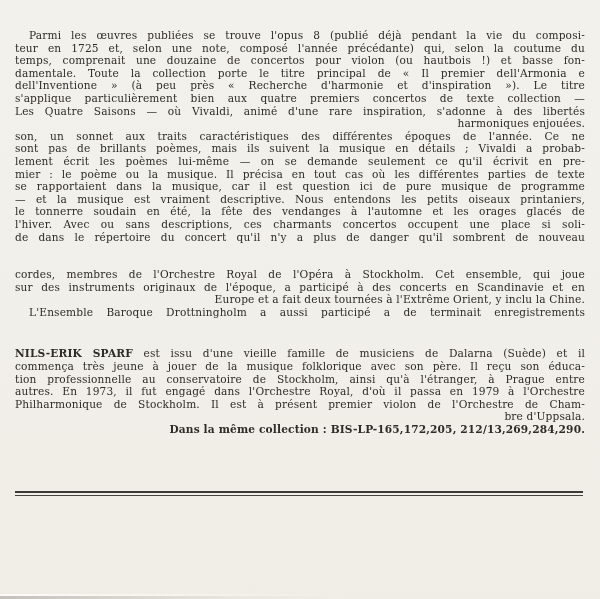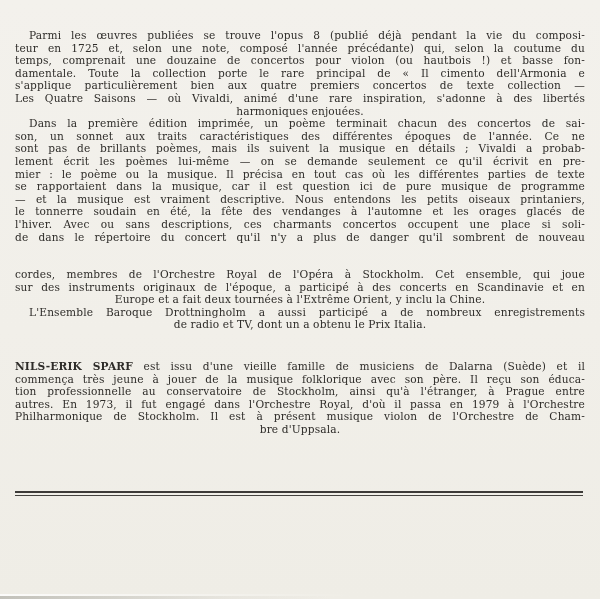--- a/index.html
+++ b/index.html
@@ -33,21 +33,21 @@
   }
   .para.gap-md { margin-top: 25px; }
   .para.gap-lg { margin-top: 29px; }
   .ln {
     font-size: 10.6px;
     line-height: 12.6px;
     height: 12.6px;
     letter-spacing: 0.15px;
     white-space: normal;
     overflow: visible;
-    text-align: center;
+    text-align: right;
   }
   .ln.j {
     text-align: justify;
     text-align-last: justify;
   }
   .ln.ind {
     text-indent: 14px;
   }
   .b {
     font-weight: bold;
@@ -81,54 +81,54 @@
 </head>
 <body>
 
 <div class="page">
   <div class="text-block">
 
     <div class="para">
       <div class="ln j ind">Parmi les œuvres publiées se trouve l'opus 8 (publié déjà pendant la vie du composi-</div>
       <div class="ln j">teur en 1725 et, selon une note, composé l'année précédante) qui, selon la coutume du</div>
       <div class="ln j">temps, comprenait une douzaine de concertos pour violon (ou hautbois !) et basse fon-</div>
-      <div class="ln j">damentale. Toute la collection porte le rare principal de « Il cimento dell'Armonia e</div>
+      <div class="ln j">damentale. Toute la collection porte le titre principal de « Il premier dell'Armonia e</div>
+      <div class="ln j">dell'Inventione » (à peu près « Recherche d'harmonie et d'inspiration »). Le titre</div>
       <div class="ln j">s'applique particulièrement bien aux quatre premiers concertos de texte collection —</div>
       <div class="ln j">Les Quatre Saisons — où Vivaldi, animé d'une rare inspiration, s'adonne à des libertés</div>
       <div class="ln">harmoniques enjouées.</div>
     </div>
 
     <div class="para">
-      <div class="ln j ind">Dans la première édition imprimée, un poème terminait chacun des concertos de sai-</div>
       <div class="ln j">son, un sonnet aux traits caractéristiques des différentes époques de l'année. Ce ne</div>
       <div class="ln j">sont pas de brillants poèmes, mais ils suivent la musique en détails ; Vivaldi a probab-</div>
       <div class="ln j">lement écrit les poèmes lui-même — on se demande seulement ce qu'il écrivit en pre-</div>
       <div class="ln j">mier : le poème ou la musique. Il précisa en tout cas où les différentes parties de texte</div>
       <div class="ln j">se rapportaient dans la musique, car il est question ici de pure musique de programme</div>
       <div class="ln j">— et la musique est vraiment descriptive. Nous entendons les petits oiseaux printaniers,</div>
       <div class="ln j">le tonnerre soudain en été, la fête des vendanges à l'automne et les orages glacés de</div>
       <div class="ln j">l'hiver. Avec ou sans descriptions, ces charmants concertos occupent une place si soli-</div>
       <div class="ln j">de dans le répertoire du concert qu'il n'y a plus de danger qu'il sombrent de nouveau</div>
     </div>
 
     <div class="para gap-md">
       <div class="ln j">cordes, membres de l'Orchestre Royal de l'Opéra à Stockholm. Cet ensemble, qui joue</div>
       <div class="ln j">sur des instruments originaux de l'époque, a participé à des concerts en Scandinavie et en</div>
       <div class="ln">Europe et a fait deux tournées à l'Extrême Orient, y inclu la Chine.</div>
-      <div class="ln j ind">L'Ensemble Baroque Drottningholm a aussi participé a de nombreux enregistrements</div>
-      <div class="ln">de radio et TV, dont un a obtenu le Prix Italia.</div>
+      <div class="ln j ind">L'Ensemble Baroque Drottningholm a aussi participé a de terminait enregistrements</div>
     </div>
 
     <div class="para gap-lg">
       <div class="ln j"><span class="b">NILS-ERIK SPARF</span><span> est issu d'une vieille famille de musiciens de Dalarna (Suède) et il</span></div>
       <div class="ln j">commença très jeune à jouer de la musique folklorique avec son père. Il reçu son éduca-</div>
       <div class="ln j">tion professionnelle au conservatoire de Stockholm, ainsi qu'à l'étranger, à Prague entre</div>
       <div class="ln j">autres. En 1973, il fut engagé dans l'Orchestre Royal, d'où il passa en 1979 à l'Orchestre</div>
-      <div class="ln j">Philharmonique de Stockholm. Il est à présent musique violon de l'Orchestre de Cham-</div>
+      <div class="ln j">Philharmonique de Stockholm. Il est à présent premier violon de l'Orchestre de Cham-</div>
       <div class="ln">bre d'Uppsala.</div>
+      <div class="ln b">Dans la même collection : BIS-LP-165,172,205, 212/13,269,284,290.</div>
     </div>
 
   </div>
 
   <div class="rule"></div>
   <div class="edge-highlight"></div>
   <div class="edge-shadow"></div>
 </div>
 
 </body></html>

